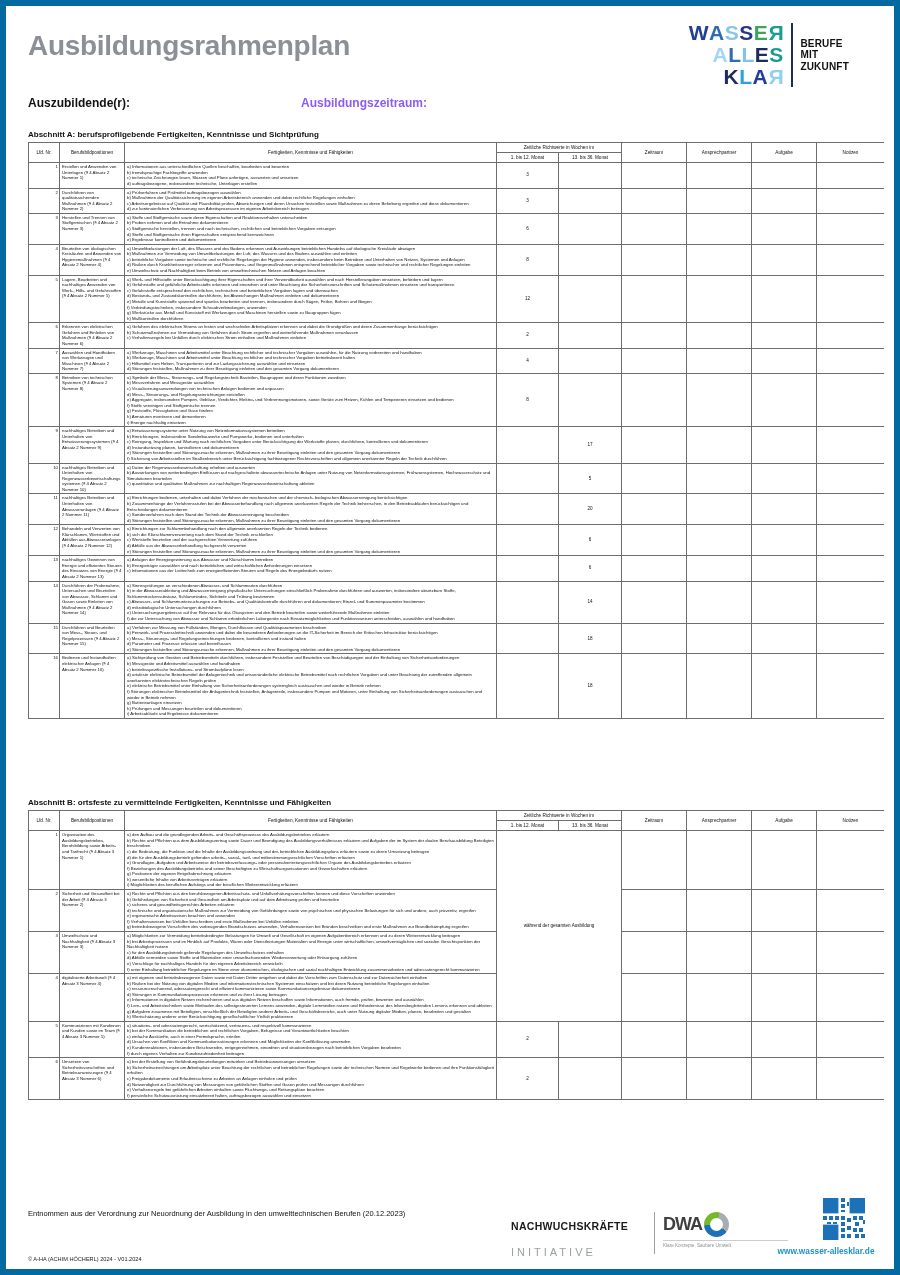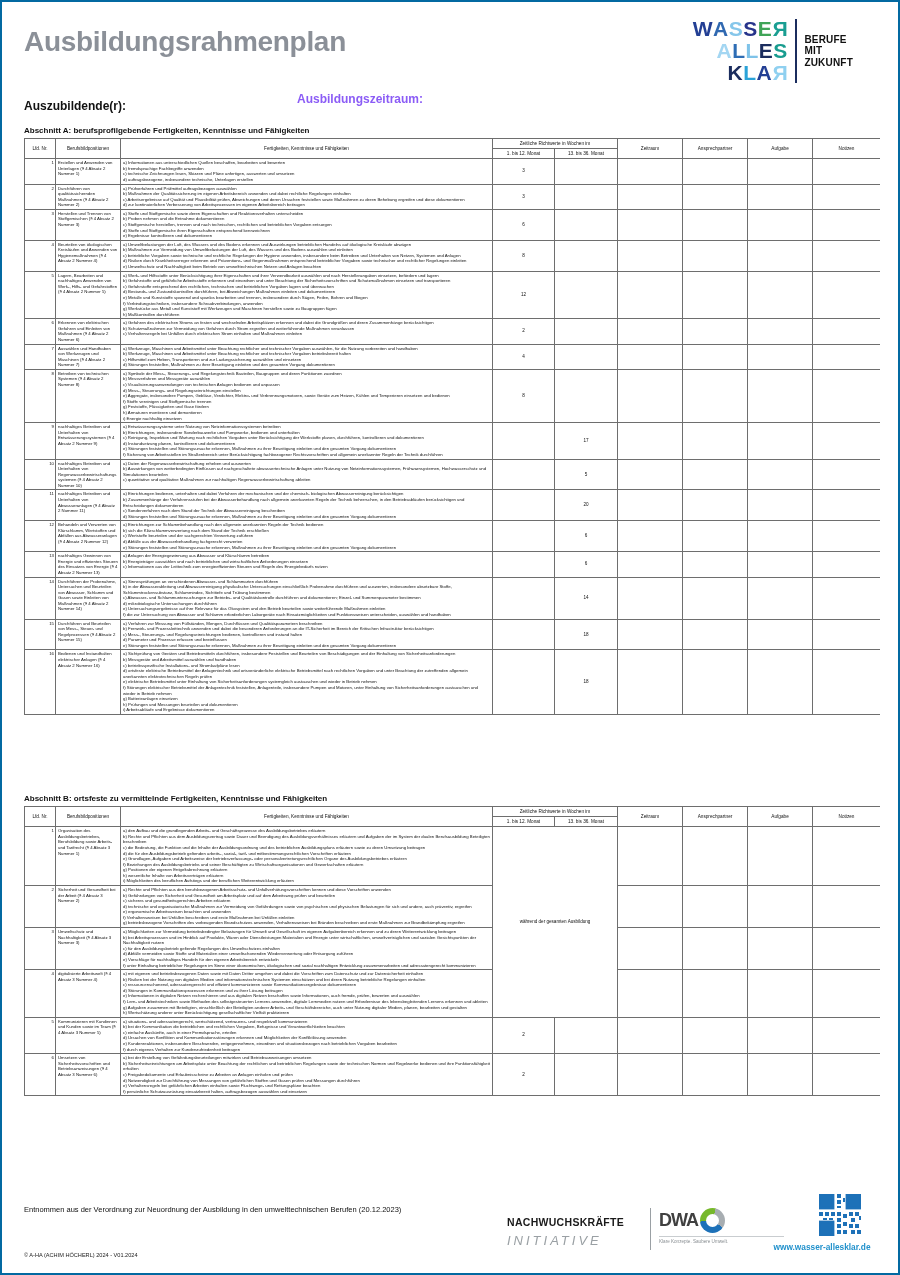--- a/index.html
+++ b/index.html
@@ -1,21 +1,21 @@
 <!DOCTYPE html>
 <html lang="de"><head>
 <meta charset="utf-8">
 <style>
   html,body{margin:0;padding:0;background:#e8e8e8;}
-  .page{position:relative;width:900px;height:1275px;background:#fff;border:2px solid #0369a1;
+  .page{position:relative;width:900px;height:1275px;background:#fff;border:6px solid #0369a1;
         box-sizing:border-box;overflow:hidden;font-family:"Liberation Sans","DejaVu Sans",sans-serif;color:#1a1a1a;}
   
   .title{position:absolute;left:22px;top:24px;font-size:28px;font-weight:bold;color:#8b9098;letter-spacing:-.3px;}
   .subtitle{position:absolute;left:22px;top:62px;font-size:13.5px;font-weight:bold;color:#2191cc;}
-  .trainee{position:absolute;left:22px;top:90px;font-size:12px;font-weight:bold;color:#111;margin-top:7px;}
+  .trainee{position:absolute;left:22px;top:90px;font-size:12px;font-weight:bold;color:#111;}
   .period{position:absolute;left:295px;top:90px;font-size:12px;font-weight:bold;color:#8b5cf6;}
   
   .logo{position:absolute;right:45px;top:16px;display:flex;align-items:center;gap:7px;}
   .logo-words{text-align:right;font-weight:bold;font-size:21px;line-height:22px;letter-spacing:.5px;}
   .logo-line{white-space:nowrap;}
   .logo-line span{display:inline-block;}
   .logo-line span.flip{transform:scaleX(-1);}
   .logo-bar{width:2.5px;height:64px;background:#1b2d5e;}
   .logo-tag{font-size:10px;font-weight:bold;color:#111;line-height:11.5px;letter-spacing:.2px;}
   
@@ -32,21 +32,21 @@
   td.c-nr{text-align:right;padding-right:1px;}
   td.c-w{text-align:center;vertical-align:middle;font-size:4.6px;}
   td.c-note{text-align:center;vertical-align:middle;font-size:4.6px;}
   td.c-empty{background:#fff;}
   .skill-line{margin:0;}
   
   .src{position:absolute;left:22px;top:1203px;font-size:7.5px;color:#111;}
   .copy{position:absolute;left:22px;top:1250px;font-size:5.6px;color:#222;}
   .nachwuchs{position:absolute;left:505px;top:1214px;width:135px;text-align:left;}
   .nachwuchs .l1{font-size:10.5px;font-weight:bold;color:#1a1a1a;letter-spacing:.3px;}
-  .nachwuchs .l2{font-size:13px;color:#9aa0a4;letter-spacing:3px;margin-top:5px;font-style:italic;}
+  .nachwuchs .l2{font-size:11px;color:#9aa0a4;letter-spacing:3px;margin-top:14px;}
   .foot-div{position:absolute;left:648px;top:1206px;width:1px;height:42px;background:#9aa0a4;}
   .dwa{position:absolute;left:657px;top:1206px;width:125px;}
   .dwa-row{display:flex;align-items:center;gap:2px;}
   .dwa-txt{font-size:18px;font-weight:bold;color:#404040;letter-spacing:-1px;line-height:25px;}
   .dwa-ring{width:25px;height:25px;border-radius:50%;position:relative;
             background:conic-gradient(from 15deg,#a7adb1 0 110deg,#1d71b8 110deg 250deg,#76b82a 250deg 360deg);}
   .dwa-ring::after{content:"";position:absolute;inset:6px;background:#fff;border-radius:50%;}
   .dwa-tag{font-size:4.6px;color:#8a8f93;margin-top:3px;border-top:.5px solid #c9cdd0;padding-top:1.5px;}
   .qr{position:absolute;left:817px;top:1192px;width:42px;height:42px;}
   .qr rect{fill:#1d71b8;}
@@ -68,21 +68,21 @@
         <div class="logo-line"><span style="color: rgb(27, 45, 94);">K</span><span style="color: rgb(43, 163, 216);">L</span><span style="color: rgb(35, 63, 148);">A</span><span class="flip" style="color: rgb(143, 208, 240);">R</span></div>
       </div>
     <div class="logo-bar"></div>
     <div class="logo-tag">
         <div>BERUFE</div>
         <div>MIT</div>
         <div>ZUKUNFT</div>
       </div>
   </div>
 
-  <div class="sec-label sec-a-label">Abschnitt A: berufsprofilgebende Fertigkeiten, Kenntnisse und Fähigkeiten</div>
+  <div class="sec-label sec-a-label">Abschnitt A: berufsprofilgebende Fertigkeiten, Kenntnisse und Sichtprüfung</div>
   <div class="tbl-wrap wrap-a">
     <table id="tableA">
       <colgroup>
           <col style="width:31px">
           <col style="width:65px">
           <col style="width:372px">
           <col style="width:62px">
           <col style="width:63px">
           <col style="width:65px">
           <col style="width:65px">

